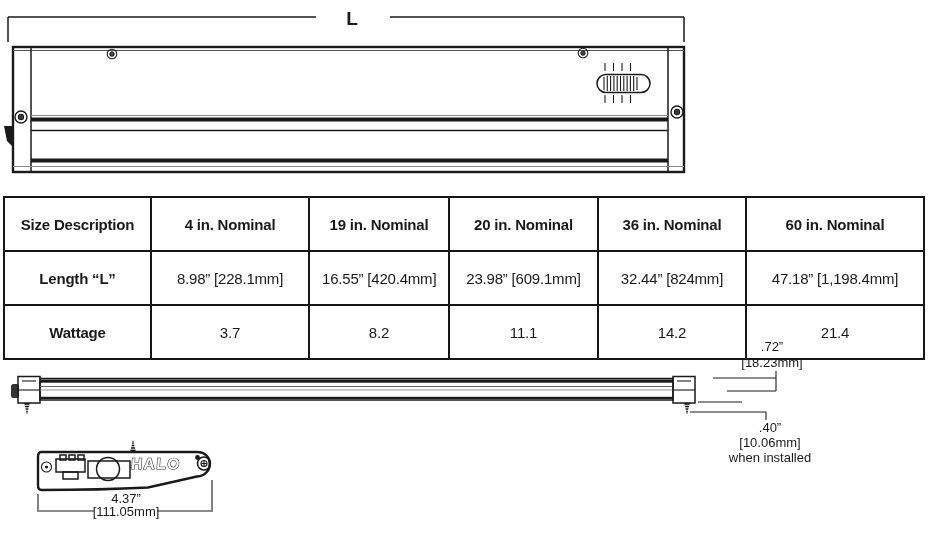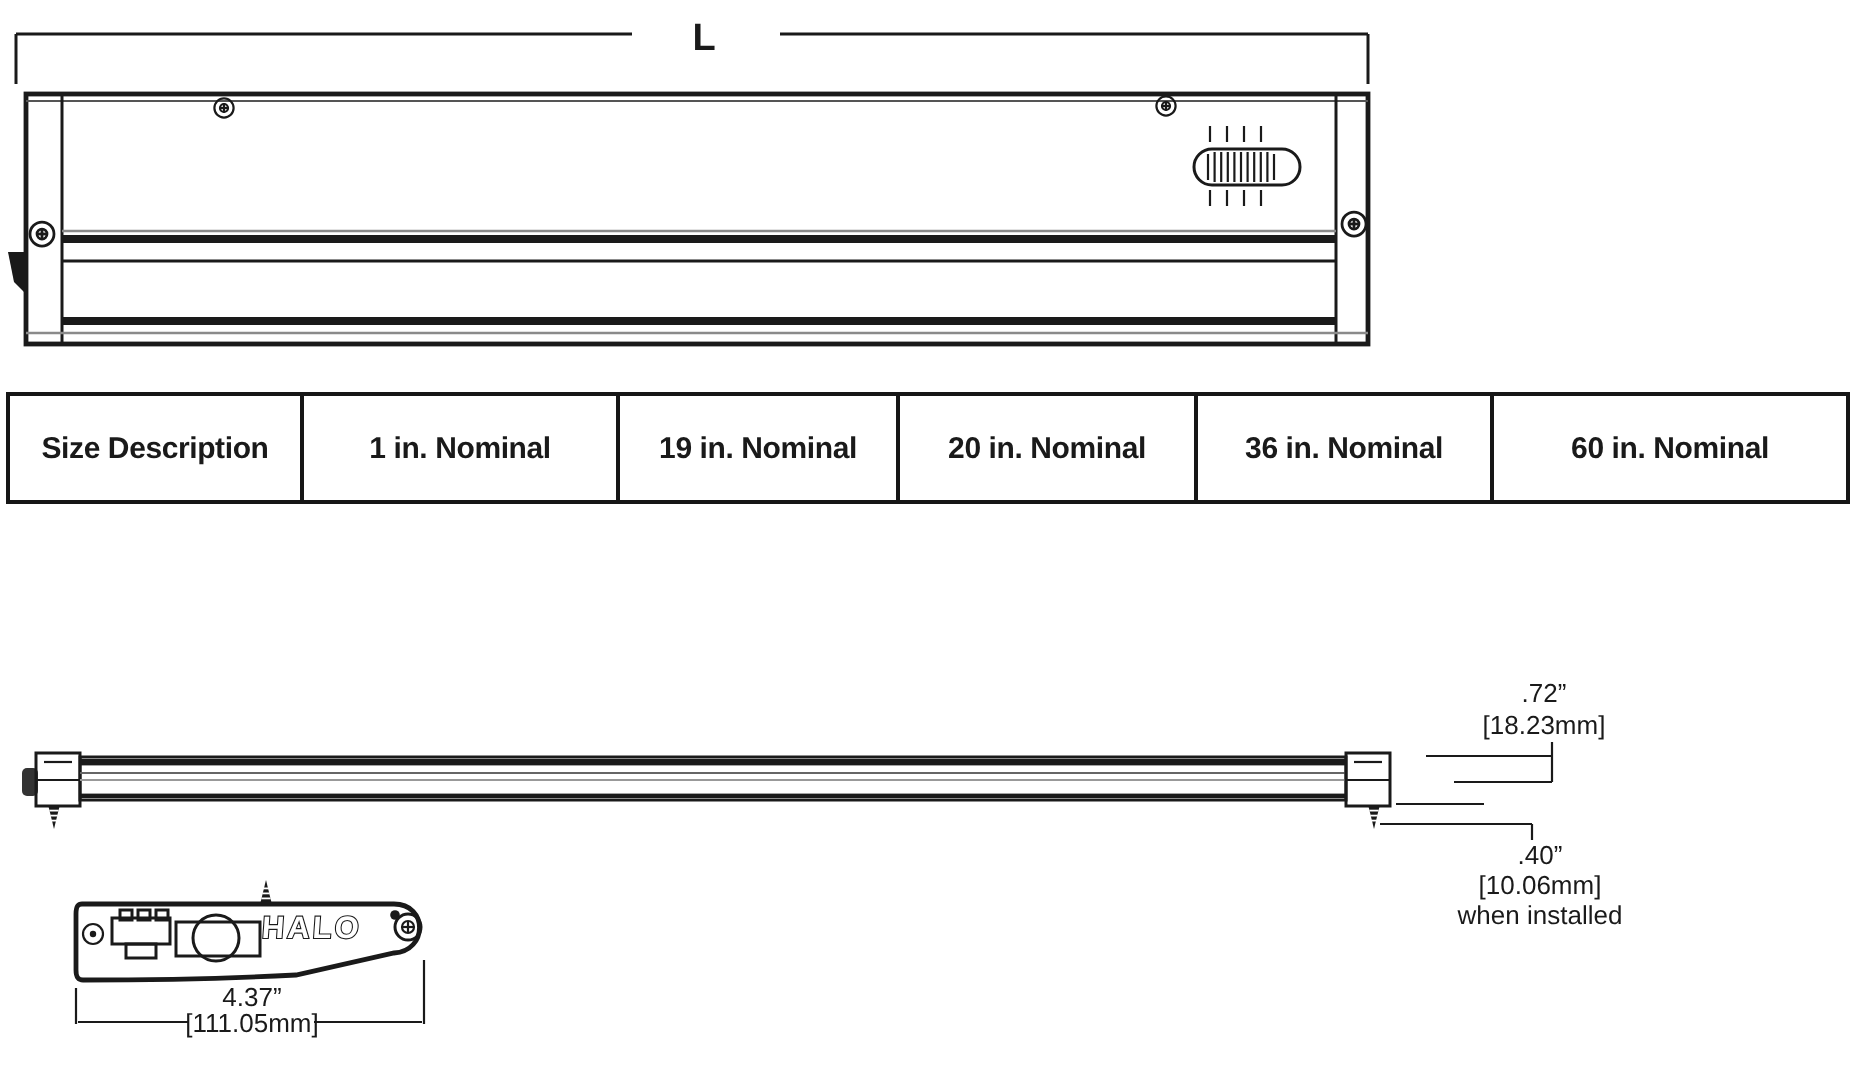--- a/index.html
+++ b/index.html
@@ -104,25 +104,41 @@
       <col style="width:147px">
         <col style="width:158px">
         <col style="width:140px">
       <col style="width:149px">
         <col style="width:148px">
         <col style="width:178px">
     </colgroup>
     <tbody>
         <tr>
       <th>Size Description</th>
-      <th>1 in. Nominal</th>
+      <th>4 in. Nominal</th>
       <th>19 in. Nominal</th>
       <th>20 in. Nominal</th>
       <th>36 in. Nominal</th>
       <th>60 in. Nominal</th>
+    </tr>
+    <tr>
+      <th>Length “L”</th>
+      <td>8.98” [228.1mm]</td>
+      <td>16.55” [420.4mm]</td>
+      <td>23.98” [609.1mm]</td>
+      <td>32.44” [824mm]</td>
+      <td>47.18” [1,198.4mm]</td>
+    </tr>
+    <tr>
+      <th>Wattage</th>
+      <td>3.7</td>
+      <td>8.2</td>
+      <td>11.1</td>
+      <td>14.2</td>
+      <td>21.4</td>
     </tr>
   </tbody>
     </table>
 </div>
 
 <svg id="bottom-view" width="936" height="225" viewBox="0 0 936 225" style="top:320px;">
 
   <g>
     <rect x="11" y="64" width="8" height="14" rx="2.5" fill="#333"></rect>
     <rect x="18" y="56.5" width="22" height="26.5" fill="#fff" class="ln" stroke-width="1.8"></rect>

